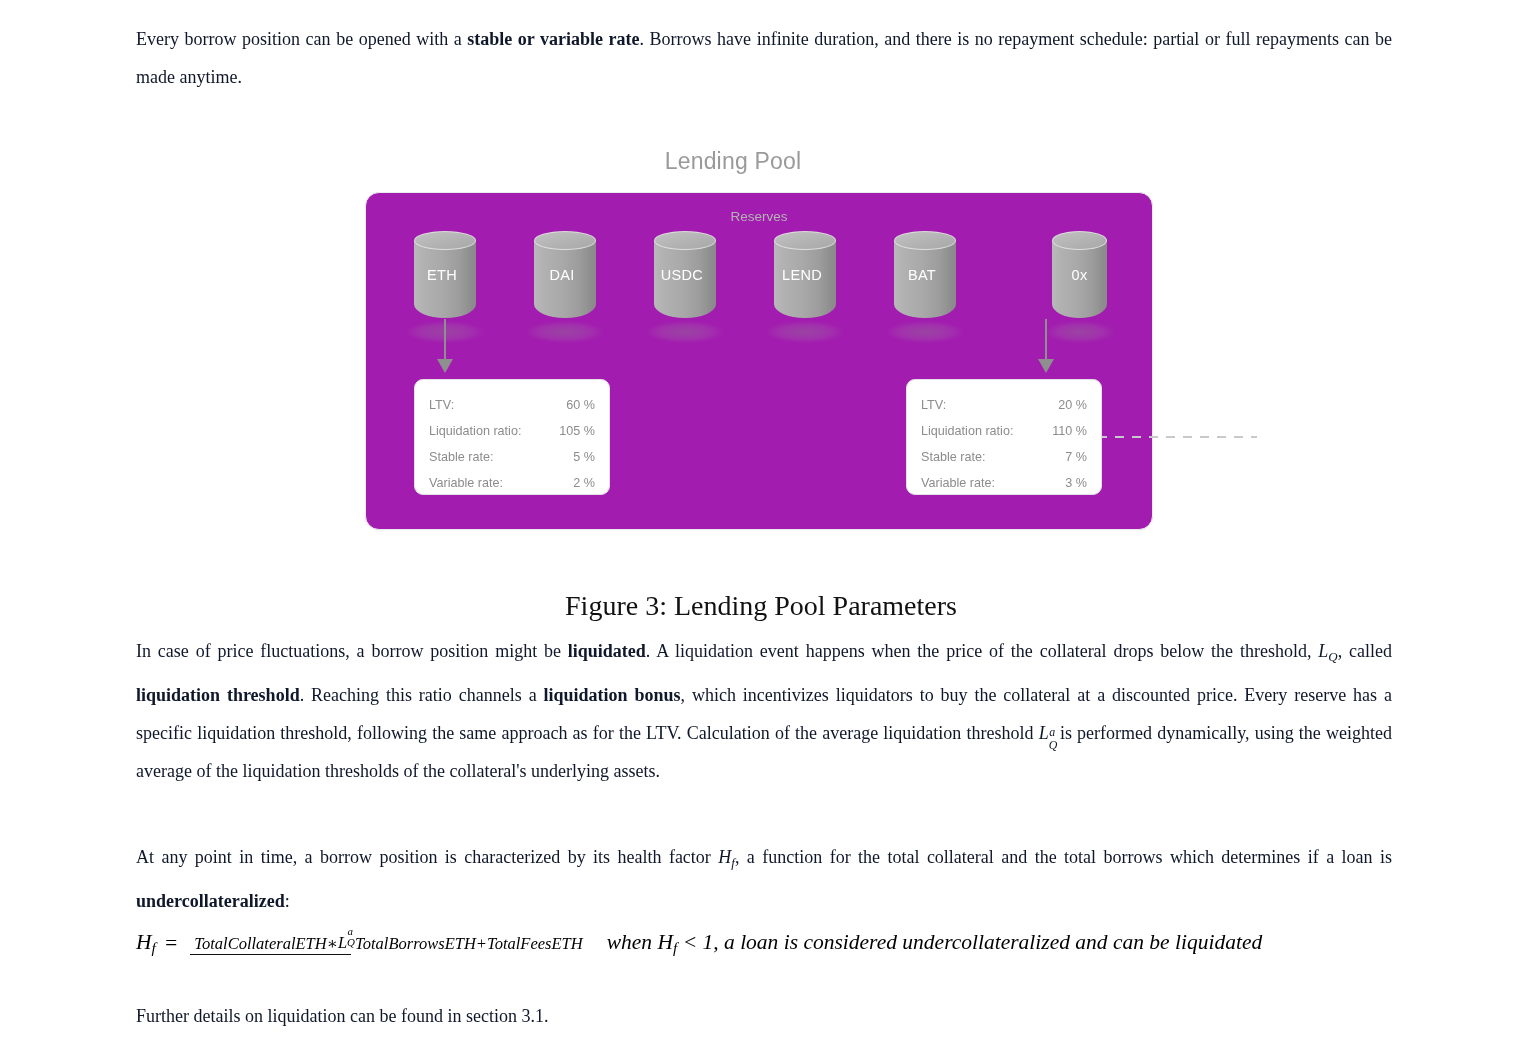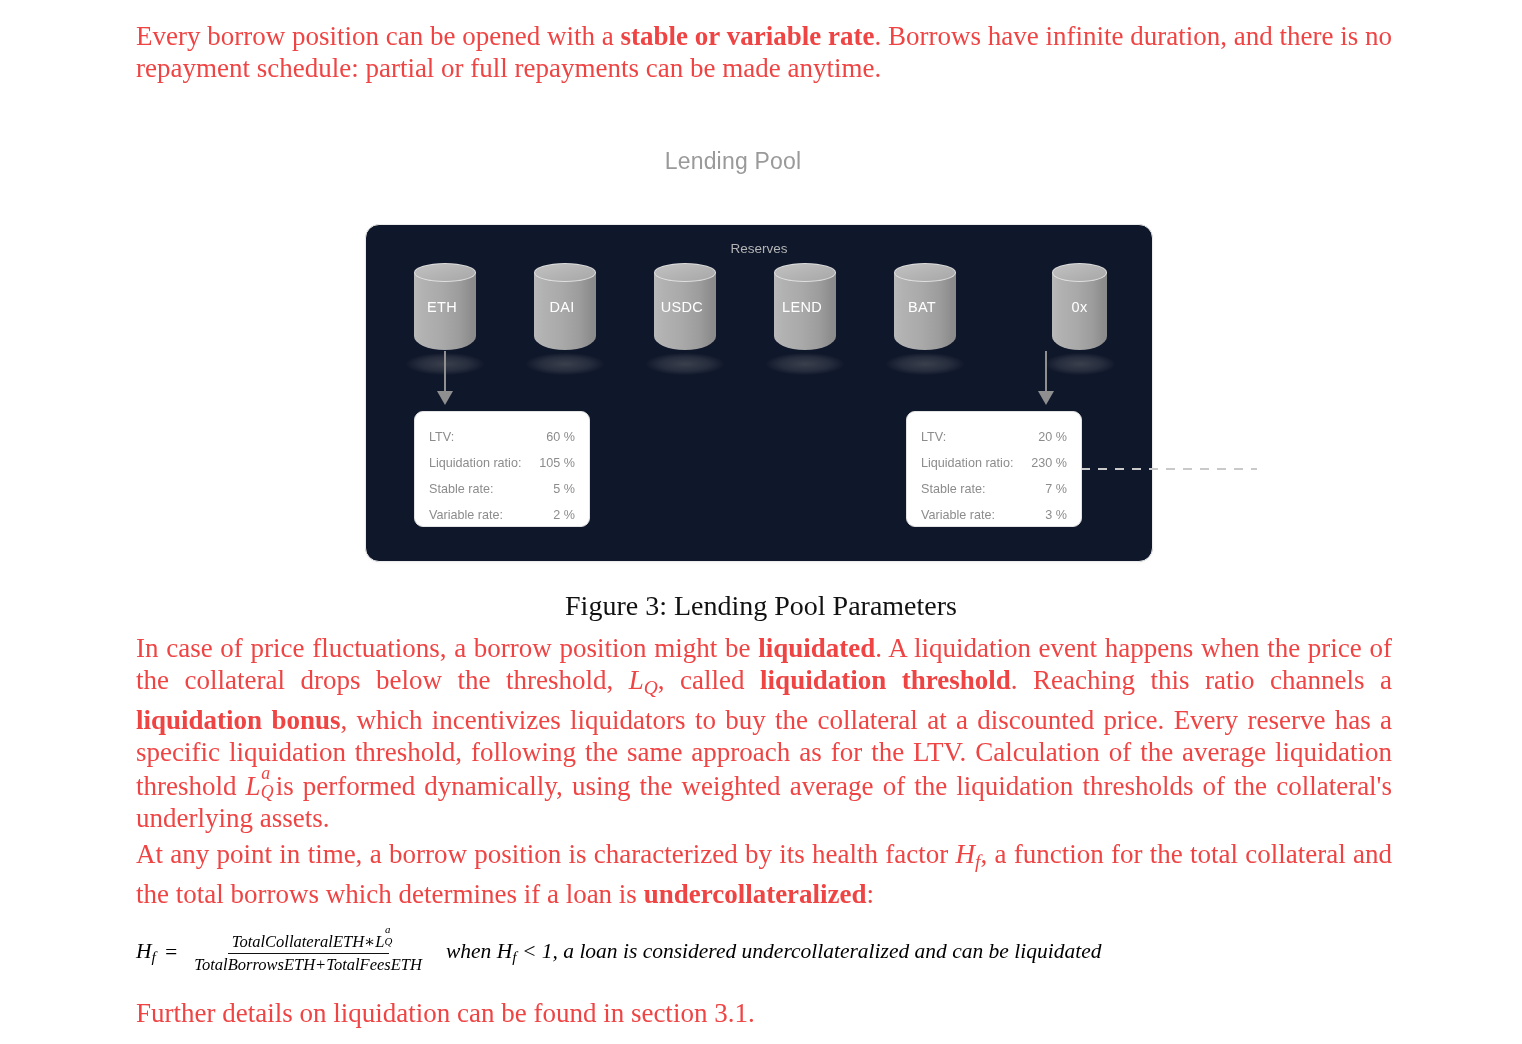--- a/index.html
+++ b/index.html
@@ -17,25 +17,25 @@
   }
 
   
   .doc {
     position: absolute;
     left: 136px;
     top: 0;
     width: 1256px;
   }
   .para {
-    font-size: 27px;
-    line-height: 32px;
+    font-size: 18px;
+    line-height: 38px;
     text-align: justify;
     text-justify: inter-word;
-    color: #ef4444;
+    color: #0f172a;
   }
   .para b { font-weight: bold; }
 
   .mathvar {
     font-family: "Liberation Serif", "DejaVu Serif", serif;
     font-style: italic;
   }
   .sub {
     font-size: 0.72em;
     vertical-align: -0.28em;
@@ -83,23 +83,22 @@
     letter-spacing: 0.2px;
   }
   .pool-box {
     position: absolute;
     left: 365px;
     top: 192px;
     width: 786px;
     height: 336px;
     border: 1.4px solid #ebebeb;
     border-radius: 14px;
-    background: #0f172a;
+    background: #a21caf;
     box-shadow: 0 1px 3px rgba(0,0,0,0.035);
-    margin-top: 32px;
   }
   .reserves-label {
     position: absolute;
     left: 0;
     top: 16px;
     width: 786px;
     text-align: center;
     font-family: "Liberation Sans", "DejaVu Sans", sans-serif;
     font-size: 13.5px;
     color: #b4b4b4;
@@ -184,21 +183,21 @@
     height: 0;
     border-left: 8px solid transparent;
     border-right: 8px solid transparent;
     border-top: 14px solid #8f8f8f;
   }
 
   
   .param-card {
     position: absolute;
     top: 186px;
-    width: 176px;
+    width: 196px;
     height: 116px;
     border: 1.3px solid #e2e2e2;
     border-radius: 9px;
     background: #ffffff;
     box-sizing: border-box;
     padding: 12px 14px 0 14px;
   }
   .param-row {
     display: flex;
     justify-content: space-between;
@@ -245,21 +244,21 @@
   }
   .eq-math {
     font-family: "Liberation Serif", "DejaVu Serif", serif;
     font-style: italic;
     display: flex;
     align-items: center;
     white-space: nowrap;
   }
   .frac {
     display: inline-flex;
-    flex-direction: column;
+    flex-direction: row;
     align-items: center;
     vertical-align: middle;
     margin: 0 4px;
     font-size: 16.5px;
   }
   .frac .num {
     padding: 0 4px 1px 4px;
     border-bottom: 1.2px solid #111;
     white-space: nowrap;
   }
@@ -362,21 +361,21 @@
       </div>
     </div>
 
     <div class="param-card" style="left:540px;">
       <div class="param-row">
         <span class="p-key">LTV:</span>
         <span class="p-val">20 %</span>
       </div>
       <div class="param-row">
         <span class="p-key">Liquidation ratio:</span>
-        <span class="p-val">230 %</span>
+        <span class="p-val">110 %</span>
       </div>
       <div class="param-row">
         <span class="p-key">Stable rate:</span>
         <span class="p-val">7 %</span>
       </div>
       <div class="param-row">
         <span class="p-key">Variable rate:</span>
         <span class="p-val">3 %</span>
       </div>
     </div>

